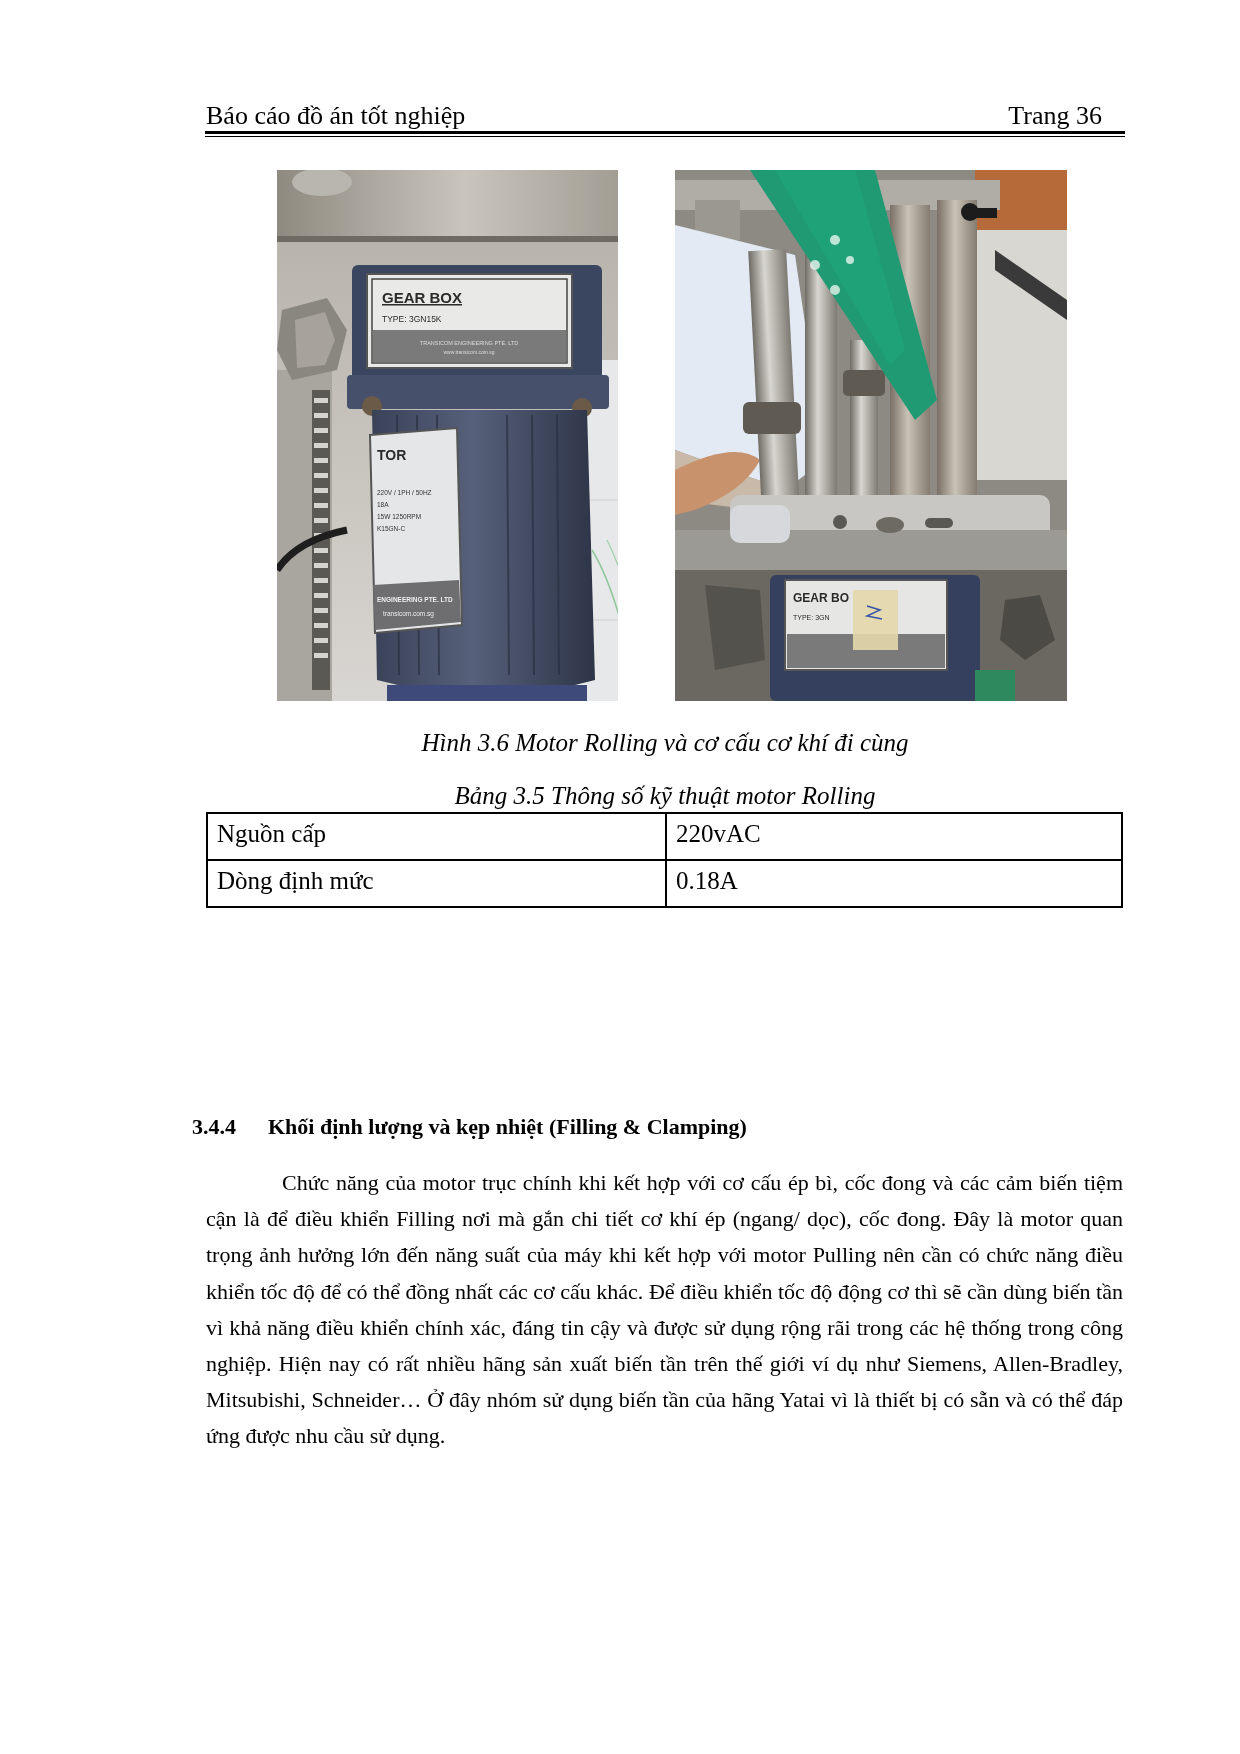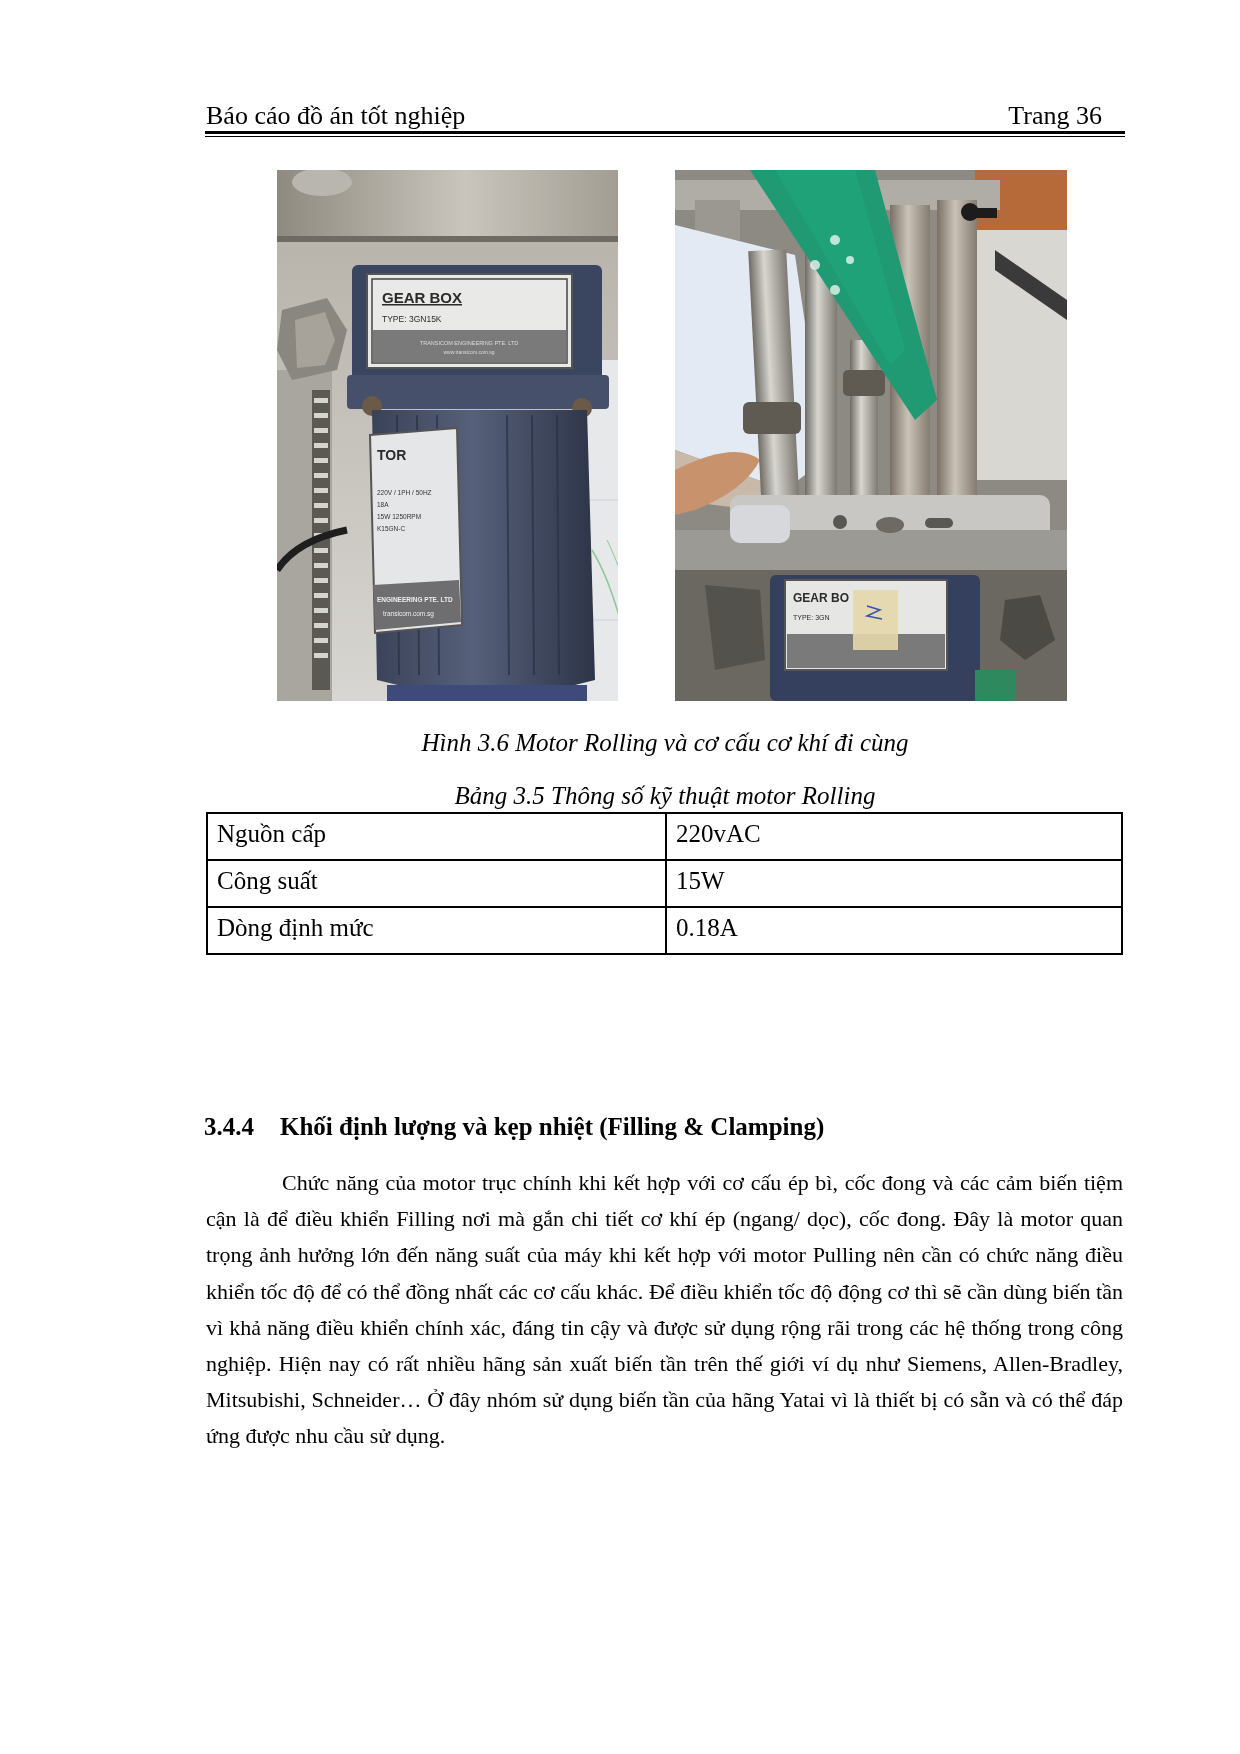--- a/index.html
+++ b/index.html
@@ -22,21 +22,21 @@
              font-size: 25px; line-height: 32px; white-space: nowrap; }
   .fig-caption { top: 704px; }
   .tbl-caption { top: 757px; }
 
   table.spec { position: absolute; left: 206px; top: 812px; width: 917px;
                border-collapse: collapse; font-size: 25px; }
   table.spec td { border: 2px solid #000; height: 45px; padding: 0 0 0 9px;
                   vertical-align: top; line-height: 40px; }
   table.spec td.c1 { width: 448px; }
 
-  .sec-heading { left: 204px; top: 1087px; font-weight: bold; font-size: 25px;
+  .sec-heading { left: 192px; top: 1087px; font-weight: bold; font-size: 22px;
                  line-height: 34px; white-space: nowrap; }
   .sec-num { display: inline-block; width: 76px; }
 
   .body-para { left: 206px; width: 917px; top: 1142px; font-size: 22px;
                line-height: 36.2px; text-align: justify; text-indent: 76px; }
 </style>
 </head>
 <body>
 
 <div class="abs hdr-left">Báo cáo đồ án tốt nghiệp</div>
@@ -213,24 +213,20 @@
 <div class="abs caption fig-caption">Hình 3.6 Motor Rolling và cơ cấu cơ khí đi cùng</div>
 <div class="abs caption tbl-caption">Bảng 3.5 Thông số kỹ thuật motor Rolling</div>
 
 <table class="spec">
   <tbody>
     <tr>
       <td class="c1">Nguồn cấp</td>
       <td>220vAC</td>
     </tr>
     <tr>
-      <td class="c1">Công suất</td>
-      <td>15W</td>
-    </tr>
-    <tr>
       <td class="c1">Dòng định mức</td>
       <td>0.18A</td>
     </tr>
   </tbody>
 </table>
 
 <div class="abs sec-heading">
   <span class="sec-num">3.4.4</span><span>Khối định lượng và kẹp nhiệt (Filling &amp; Clamping)</span>
 </div>
 

